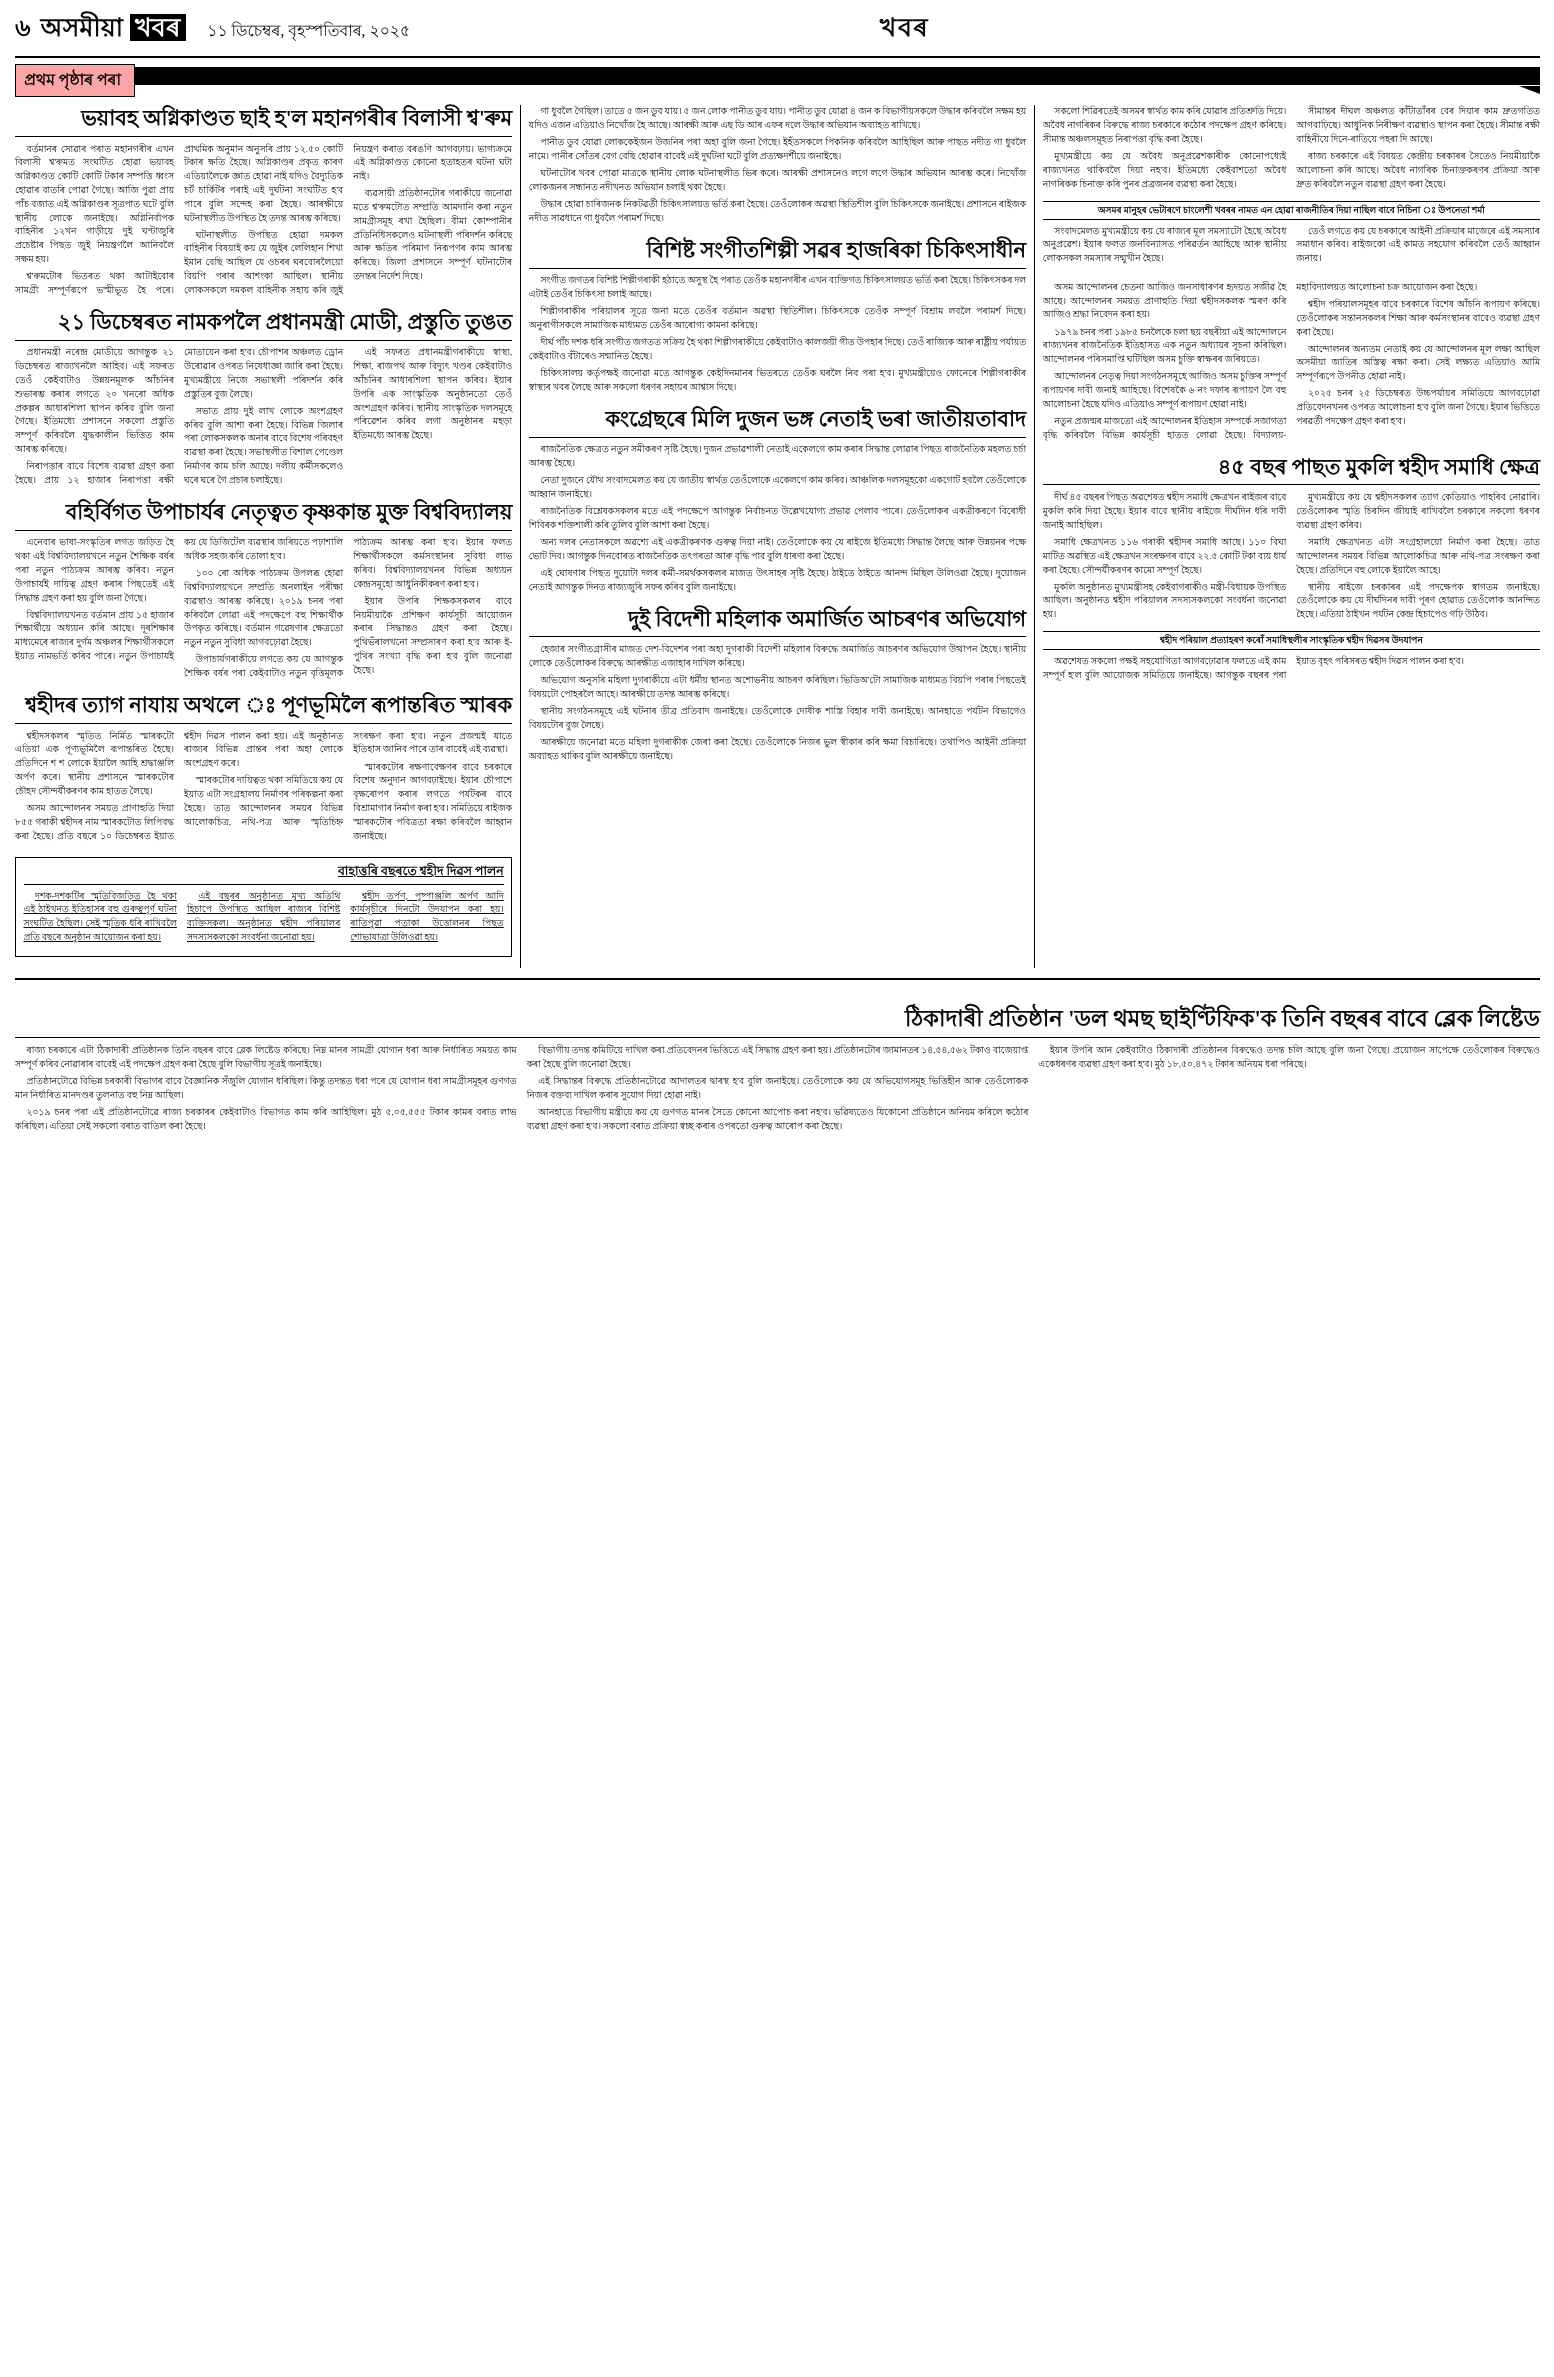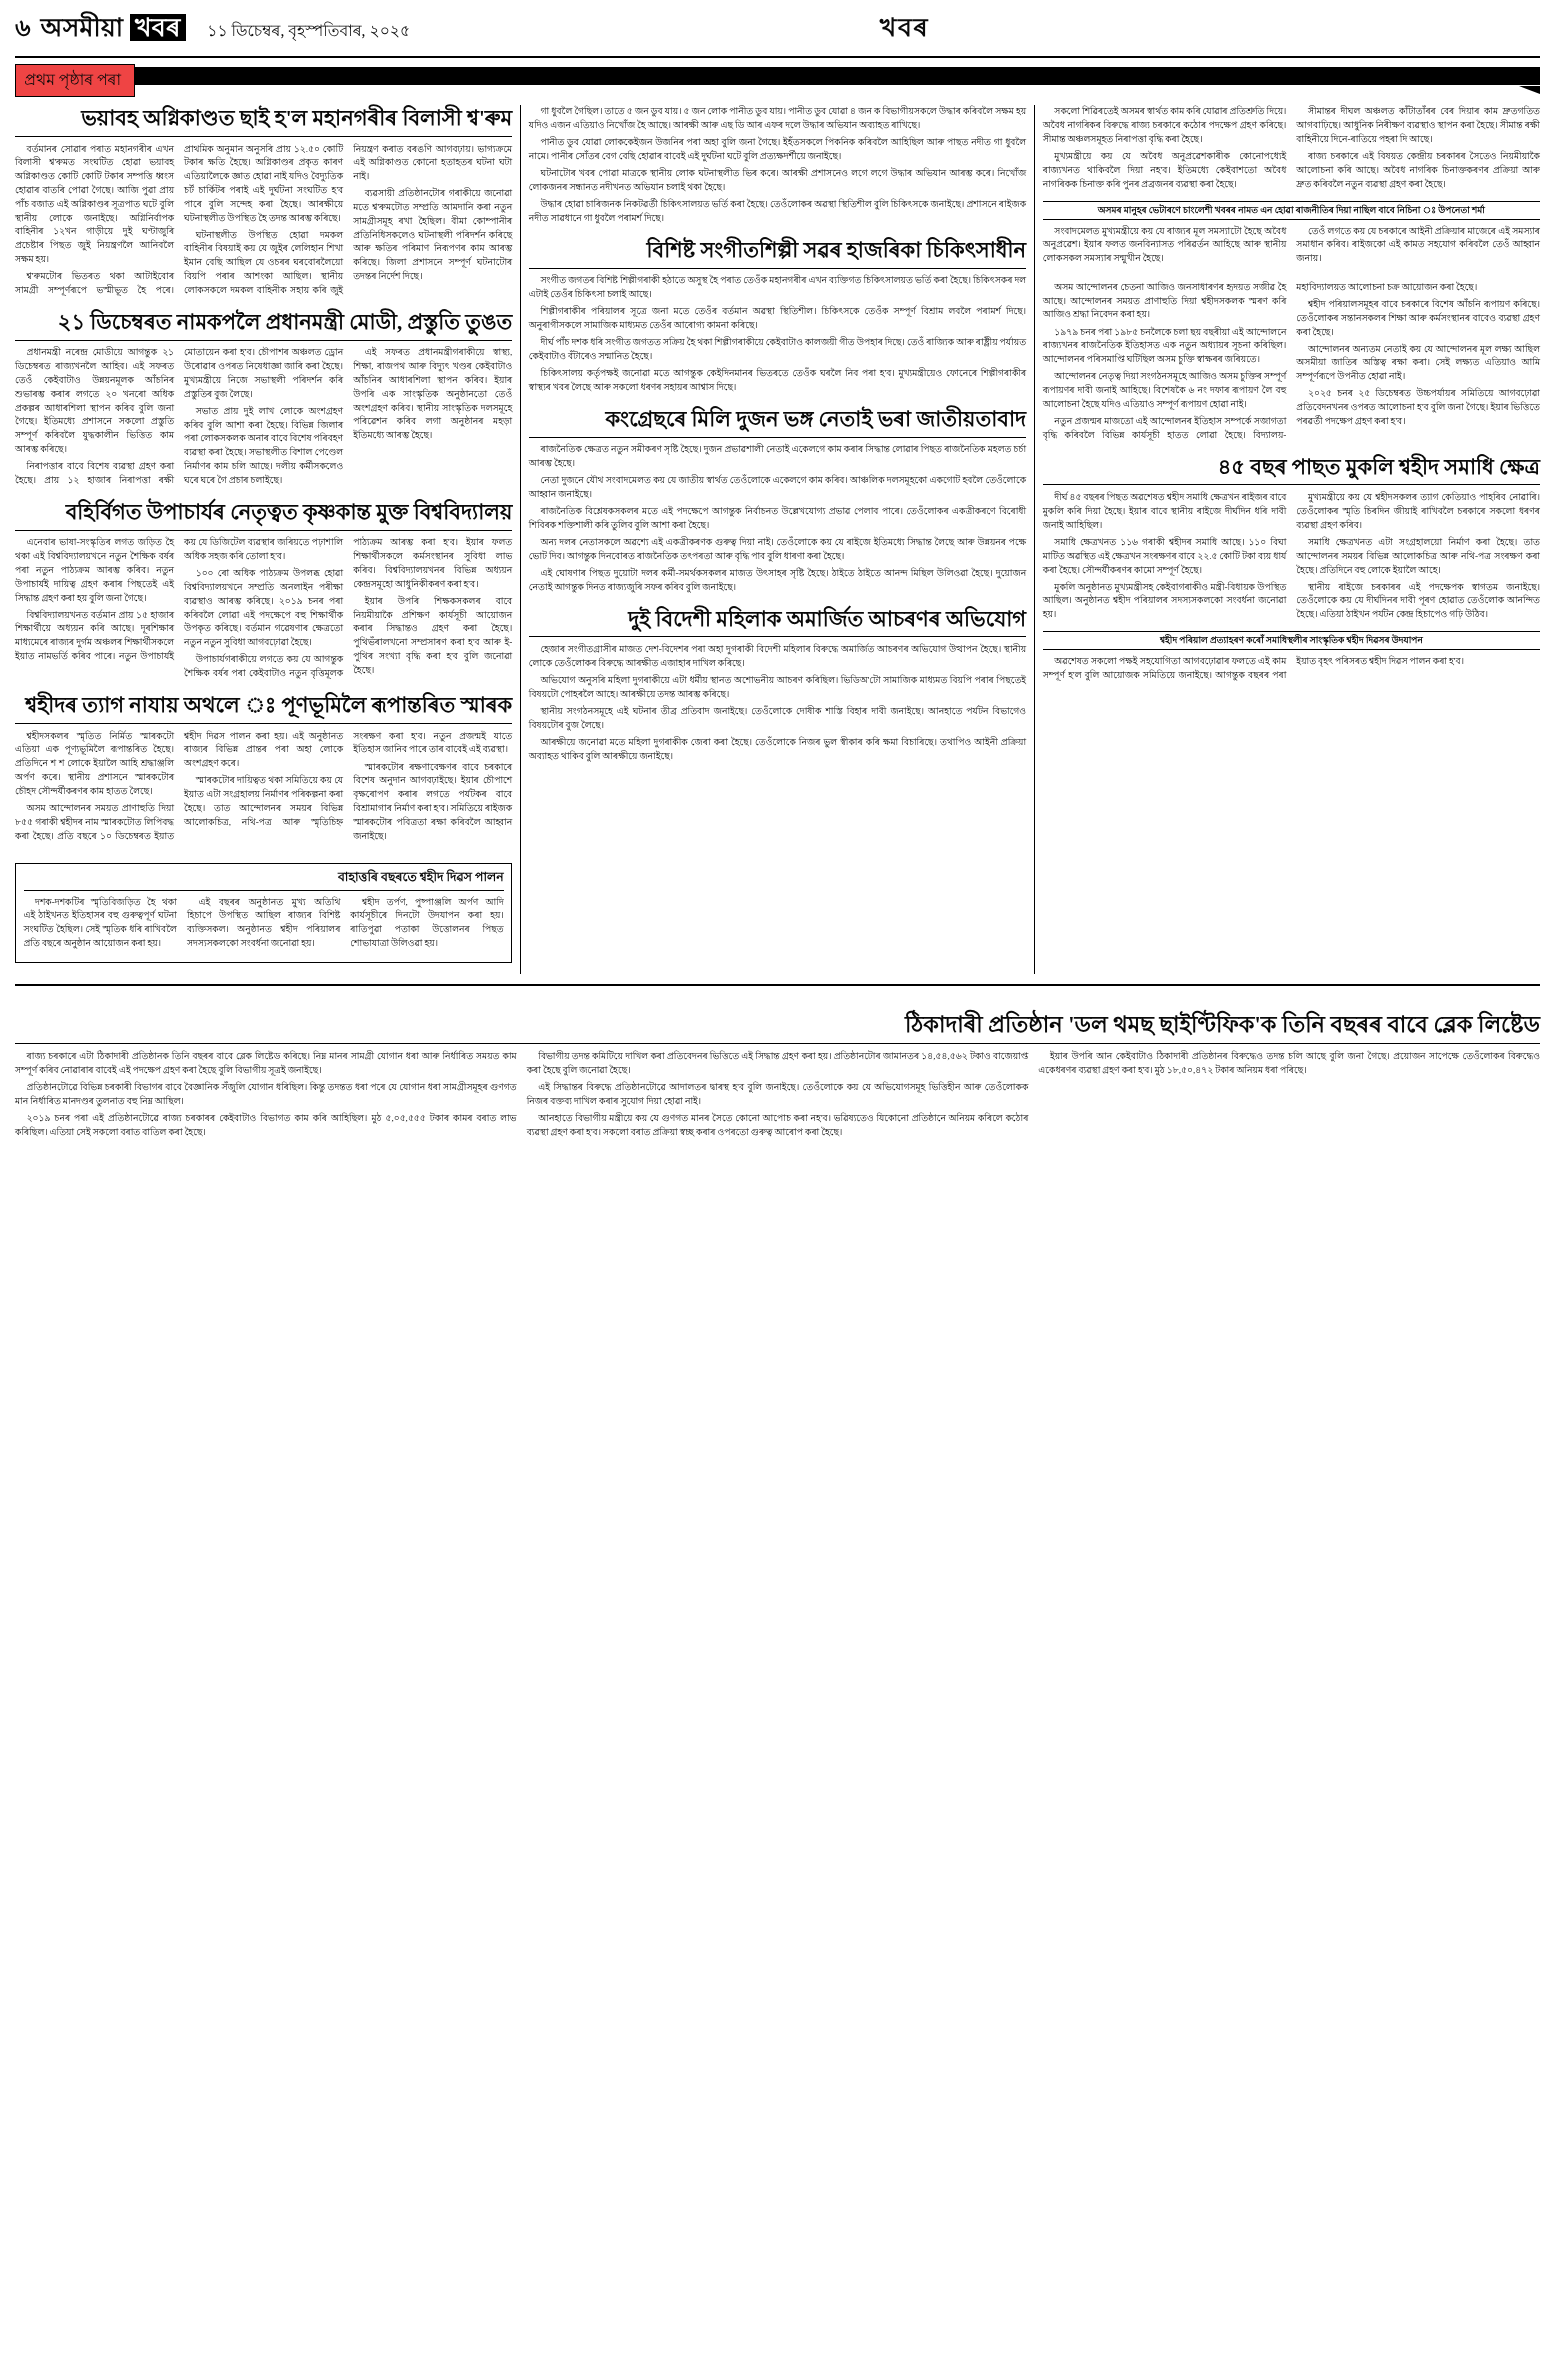--- a/index.html
+++ b/index.html
@@ -70,25 +70,25 @@
   }
   .ribbon-bar {
     position: absolute;
     left: 0; right: 0; top: 3.3px;
     height: 18px;
     background: #000;
   }
   .ribbon-label {
     position: absolute;
     left: 0; top: 0;
-    background: #ef4444;
+    background: #fca5a5;
     border: 1.7px solid #000;
     padding: 1.7px 13.2px 2.5px 8.3px;
     font-size: 15.7px;
-    font-weight: normal;
+    font-weight: bold;
     z-index: 3;
   }
   .ribbon-tail {
     position: absolute;
     right: 0; top: 21.5px;
     width: 0; height: 0;
     border-left: 21.5px solid transparent;
     border-top: 8.3px solid #000;
     z-index: 2;
   }
@@ -141,21 +141,22 @@
   .body-text.three {
     column-count: 3;
     column-gap: 10px;
   }
   .body-text p { margin: 0 0 3.3px 0; text-indent: 11.6px; }
 
   
   .boxed {
     border: 1.7px solid #000;
     padding: 5.8px 7.5px 7.5px 7.5px;
-    margin-top: 20px;
+    margin-top: 14px;
+    text-decoration: underline;
   }
   .boxed .headline {
     font-size: 12.4px;
     border-bottom: 0.8px solid #000;
     margin-bottom: 5px;
   }
 
   
   .span-article {
     margin-top: 10px;

